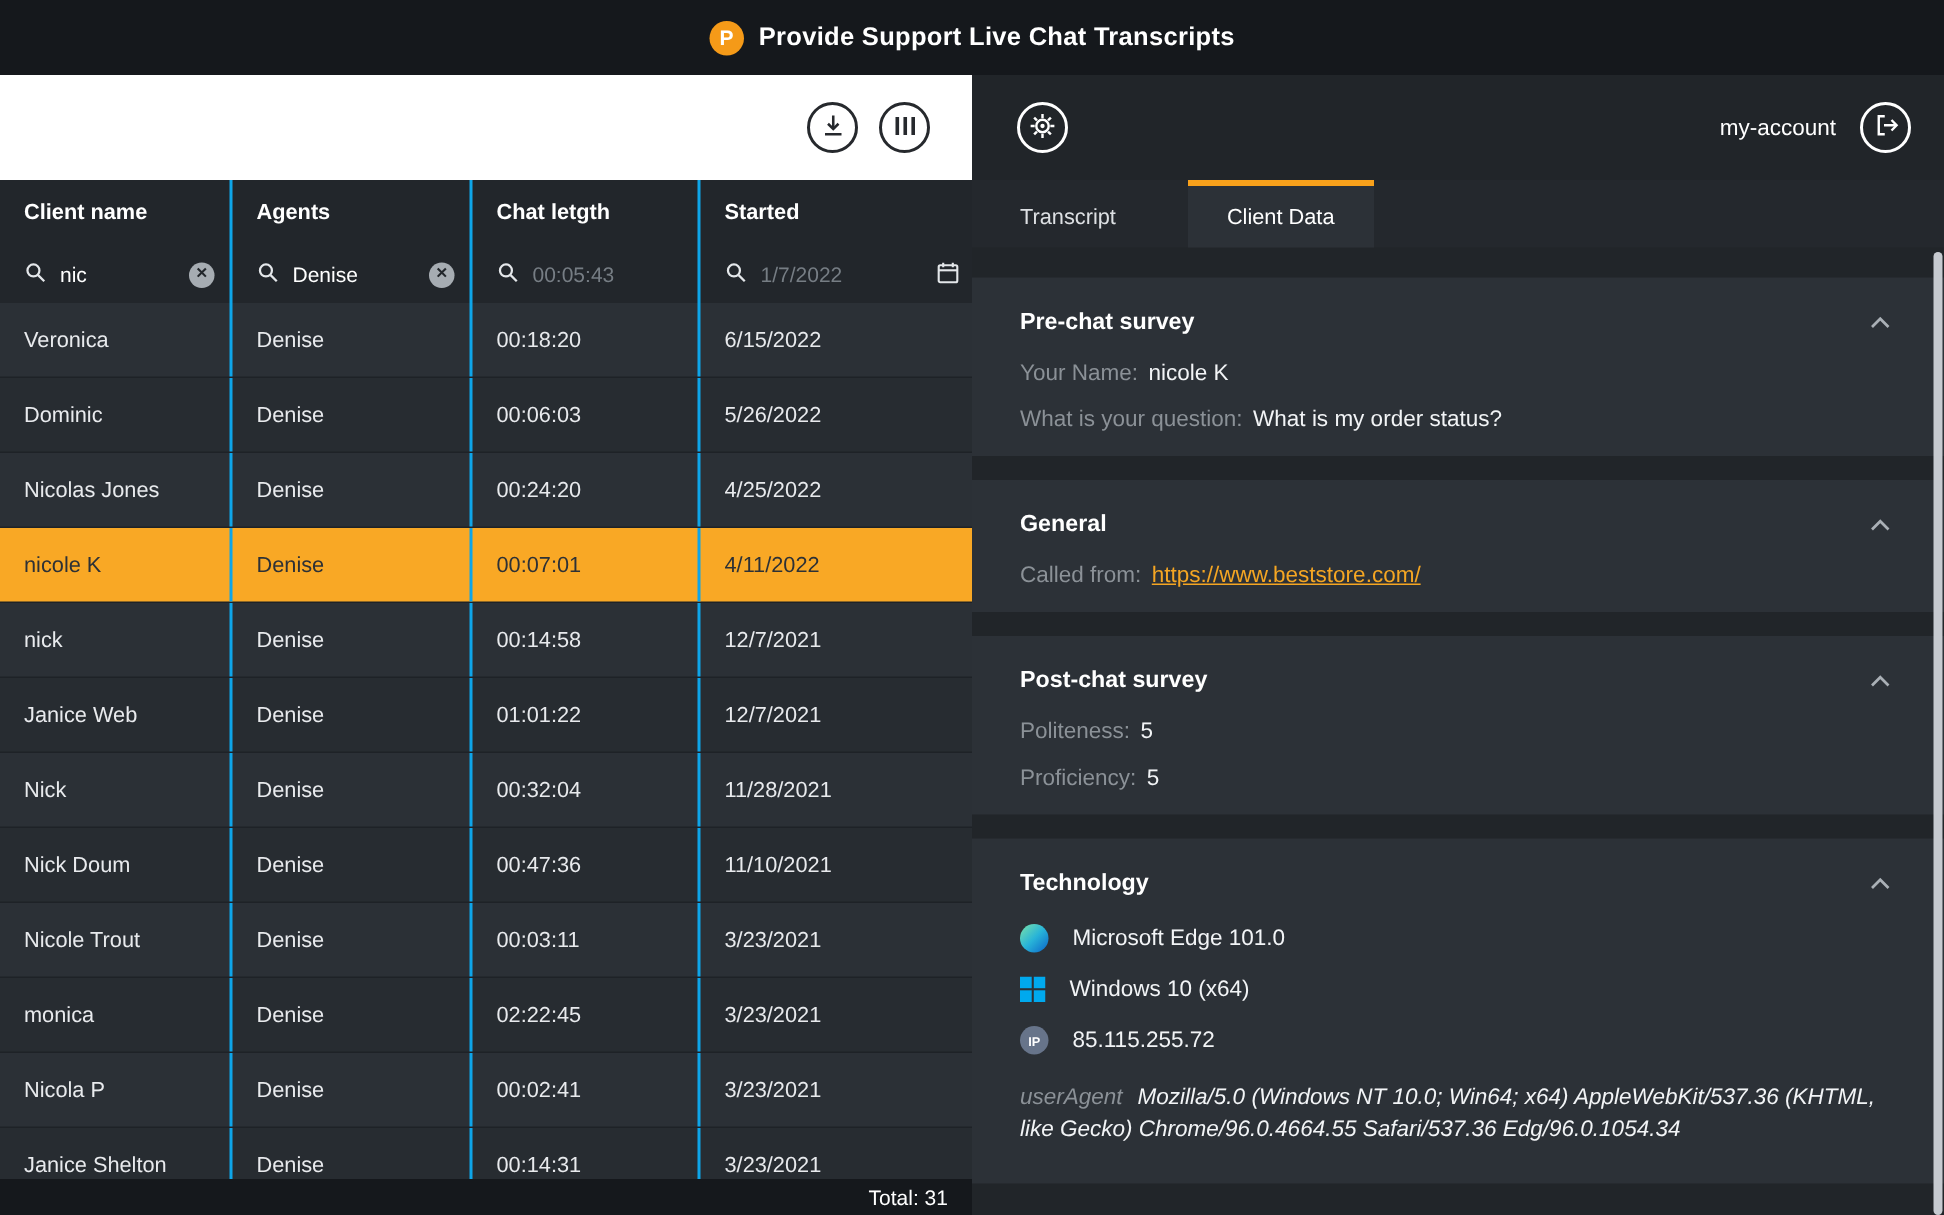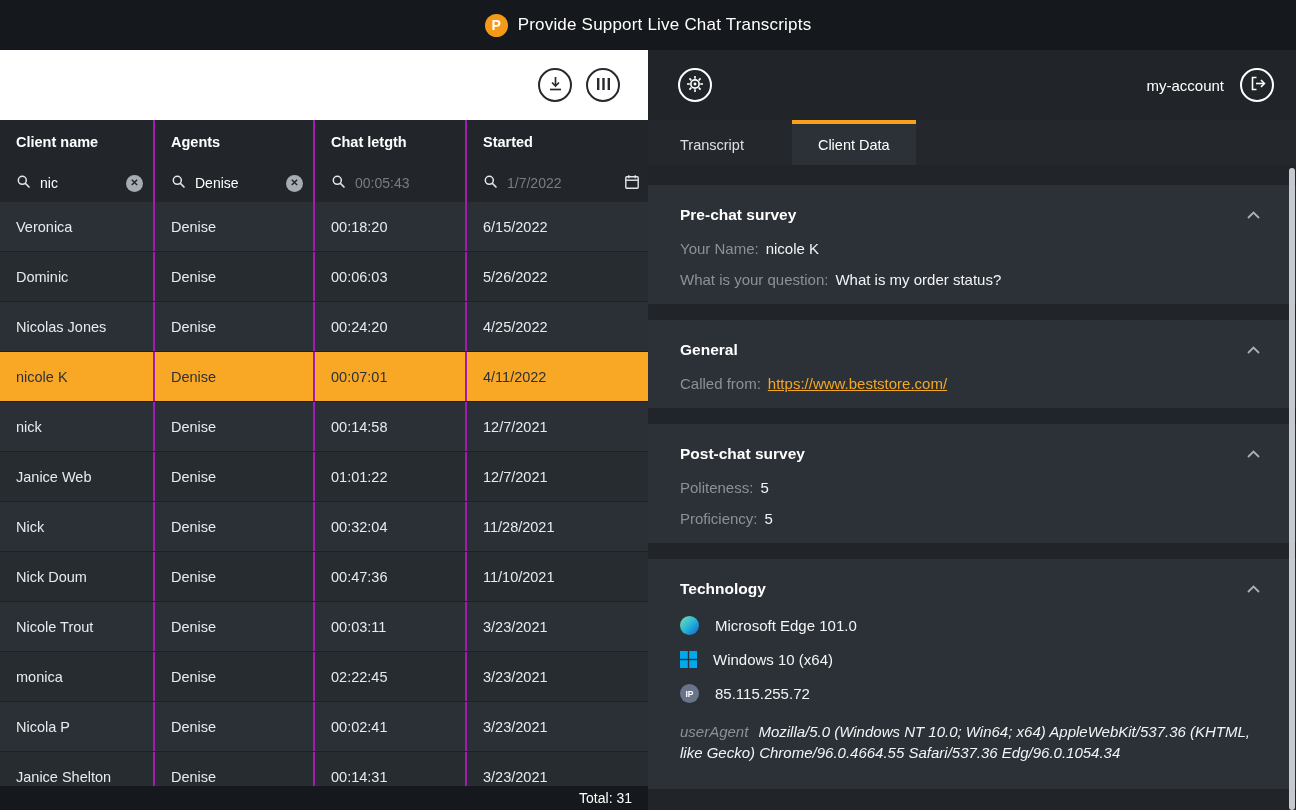--- a/index.html
+++ b/index.html
@@ -5,40 +5,40 @@
   * { margin:0; padding:0; box-sizing:border-box; }
   body {
     position:relative; width:1296px; height:810px; overflow:hidden;
     background:#212529; font-family:"Liberation Sans", sans-serif;
   }
   
   .topbar { position:absolute; top:0; left:0; width:1296px; height:50px;
     background:#15181c; display:flex; align-items:center; justify-content:center; gap:10px; }
   .logo { width:23px; height:23px; border-radius:50%; background:#f59a18; color:#fff;
     font-weight:700; font-size:14px; display:flex; align-items:center; justify-content:center; }
-  .topbar-title { color:#fff; font-size:17px; font-weight:400; letter-spacing:.2px; }
+  .topbar-title { color:#fff; font-size:17px; font-weight:700; letter-spacing:.2px; }
 
   
   .toolbar-left { position:absolute; top:50px; left:0; width:648px; height:70px; background:#ffffff;
     display:flex; align-items:center; justify-content:flex-end; gap:14px; padding-right:28px; }
   .toolbar-right { position:absolute; top:50px; left:648px; width:648px; height:70px; background:#212529;
     display:flex; align-items:center; padding:0 22px 0 30px; }
   .icon-btn { width:34px; height:34px; border-radius:50%; background:transparent; display:flex;
     align-items:center; justify-content:center; cursor:pointer; padding:0; flex-shrink:0; }
   .icon-btn.dark { border:2px solid #26292d; }
   .icon-btn.light { border:2px solid #ffffff; }
   .account { margin-left:auto; display:flex; align-items:center; gap:16px; color:#fff; font-size:15px; }
 
   
   .left-panel { position:absolute; top:120px; left:0; width:648px; height:690px; background:#22262b; overflow:hidden; }
   .thead { display:flex; height:44px; background:#22262b; }
   .th { font-weight:700; color:#ffffff; font-size:14.5px; padding-left:16px; height:100%;
     display:flex; align-items:center; cursor:pointer; }
   .c1 { width:155px; } .c2 { width:160px; } .c3 { width:152px; } .c4 { width:181px; }
-  .bdr { border-right:2px solid #a21caf; }
+  .bdr { border-right:2px solid #0ea5e9; }
   .tfilter { display:flex; height:38px; background:#22262b; }
   .tf { display:flex; align-items:center; gap:9px; padding-left:16px; font-size:14px; color:#fff; cursor:text; }
   .ph { color:#767d84; }
   .clear-btn { margin-left:auto; margin-right:10px; width:17px; height:17px; border-radius:50%;
     background:#a6acb2; color:#22262b; font-size:10px; font-weight:700; display:flex; align-items:center;
     justify-content:center; border:none; cursor:pointer; padding:0; line-height:1; }
   .cal-btn { margin-left:auto; margin-right:8px; background:none; border:none; padding:0; cursor:pointer; display:flex; }
   .trow { display:flex; height:50px; border-bottom:1px solid #1e2227; cursor:pointer; }
   .r-a { background:#2b3036; }
   .r-b { background:#272c31; }

